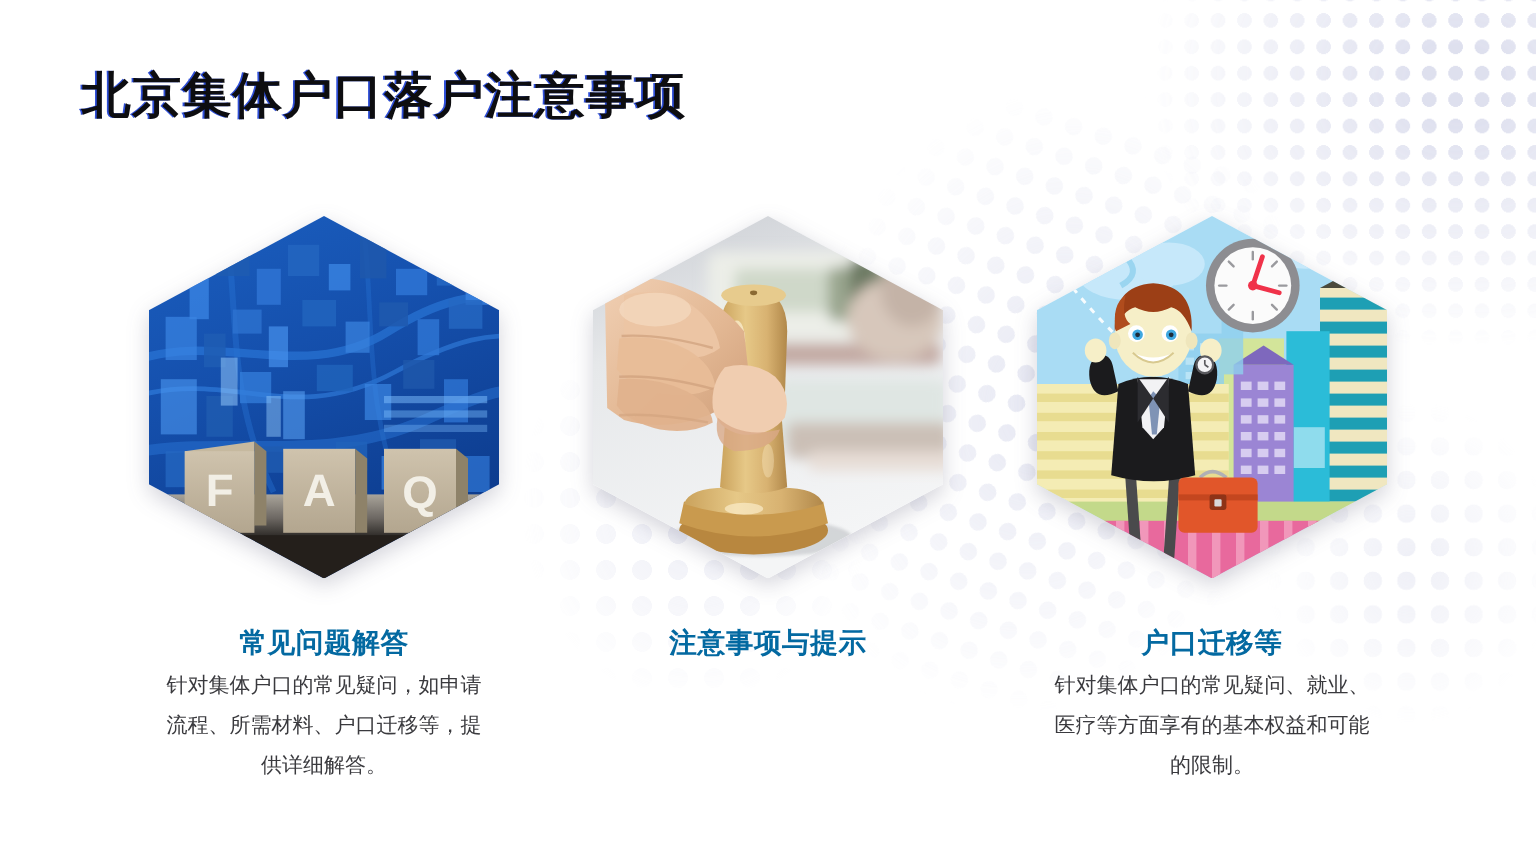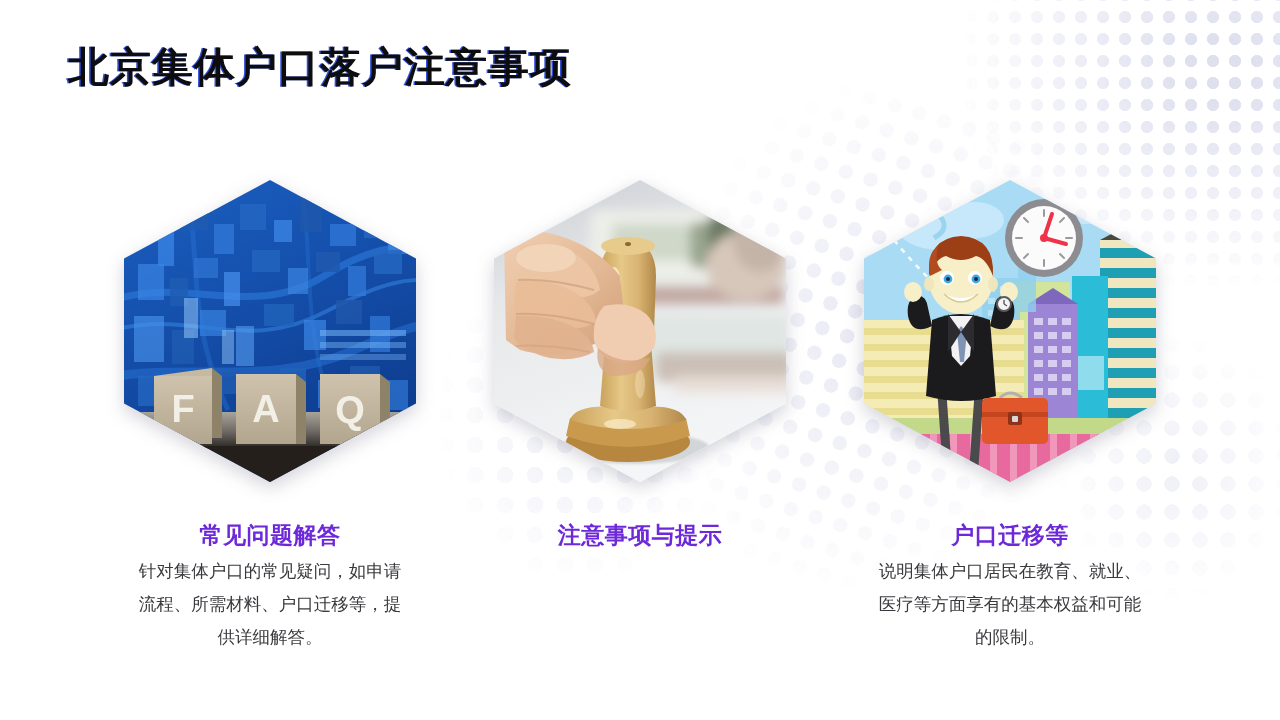--- a/index.html
+++ b/index.html
@@ -59,21 +59,21 @@
     background-size: 28px 28px;
     opacity: .4;
     -webkit-mask-image: radial-gradient(ellipse 62% 62% at 62% 42%, #000 4%, transparent 66%);
     mask-image: radial-gradient(ellipse 62% 62% at 62% 42%, #000 4%, transparent 66%);
   }
 
   
   .page-title {
     position: absolute;
     left: 68px;
-    top: 40px;
+    top: 52px;
     font-size: 41px;
     font-weight: bold;
     color: #0d0d10;
     letter-spacing: 1px;
     text-shadow: -1.5px 0 0 #2f4fd8;
     z-index: 4;
     white-space: nowrap;
   }
 
   
@@ -106,21 +106,21 @@
     clip-path: polygon(50% 0%, 100% 26%, 100% 74%, 50% 100%, 0% 74%, 0% 26%);
     overflow: hidden;
     background: #ffffff;
   }
   .hex > svg { display: block; width: 100%; height: 100%; }
 
   .card-heading {
     margin-top: 38px;
     font-size: 23px;
     font-weight: bold;
-    color: #6d28d9;
+    color: #0369a1;
     letter-spacing: .5px;
     text-align: center;
     white-space: nowrap;
   }
   .card-body {
     margin-top: 4px;
     width: 272px;
     font-size: 17.5px;
     line-height: 33px;
     color: #3a3a3e;
@@ -500,16 +500,16 @@
             <path d="M136 218 Q146 208 158 218" stroke="#b0b0b4" stroke-width="3" fill="none"></path>
             <rect x="118" y="218" width="66" height="46" rx="5" fill="#e1562a"></rect>
             <rect x="118" y="232" width="66" height="5" fill="#c4461f"></rect>
             <rect x="144" y="232" width="14" height="13" rx="2" fill="#8e3317"></rect>
             <rect x="148" y="236" width="6" height="6" rx="1" fill="#d8d8da"></rect>
           </g>
         </svg>
       </div>
     </div>
     <div class="card-heading">户口迁移等</div>
-    <div class="card-body">说明集体户口居民在教育、就业、医疗等方面享有的基本权益和可能的限制。</div>
+    <div class="card-body">针对集体户口的常见疑问、就业、医疗等方面享有的基本权益和可能的限制。</div>
   </div>
 
 </div>
 
 </body></html>

